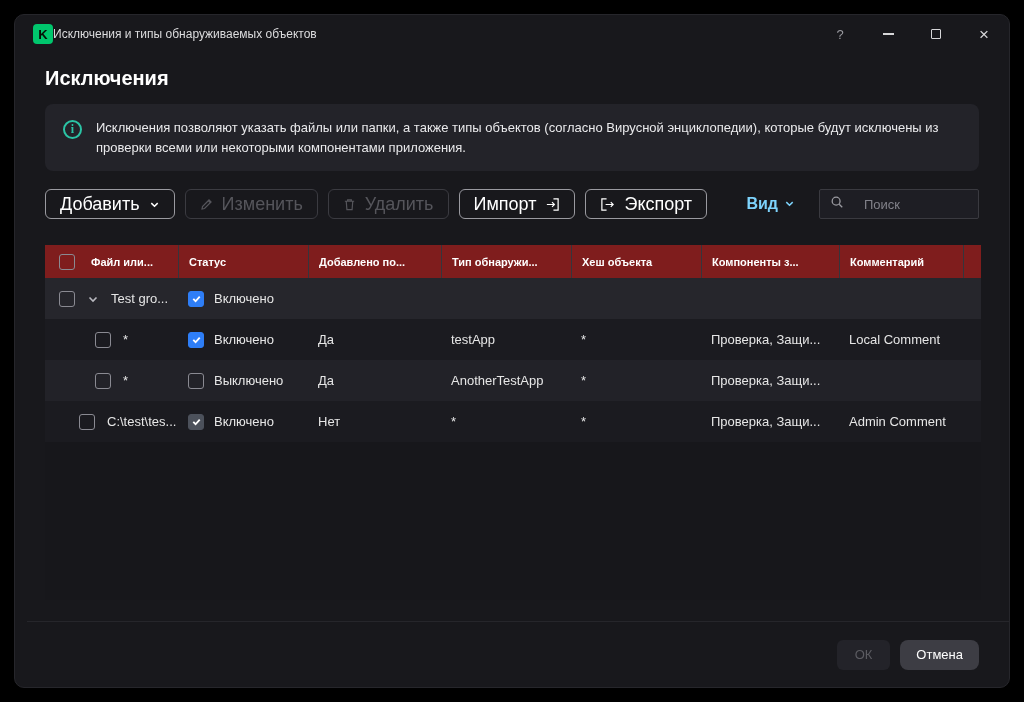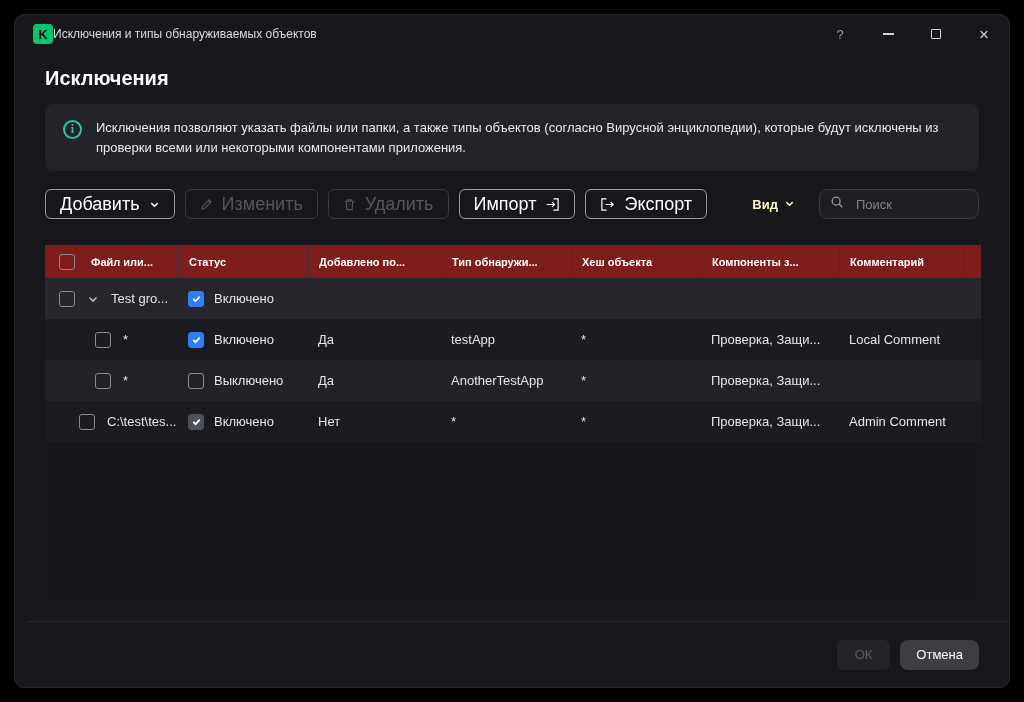--- a/index.html
+++ b/index.html
@@ -27,24 +27,24 @@
   .info-icon { width:19px; height:19px; border:2px solid #2bc4a5; border-radius:50%; color:#2bc4a5;
                font-size:12px; font-weight:bold; display:flex; align-items:center; justify-content:center; flex:none; margin-top:2px; font-family:"Liberation Serif", serif;}
   .banner-text { font-size:13px; color:#eaeaec; line-height:1.5; max-width:880px; }
   
   .toolbar { margin:18px 30px 0; display:flex; align-items:center; gap:10px; }
   .btn { display:inline-flex; align-items:center; gap:9px; height:30px; padding:0 14px;
          border:1px solid #9a9aa0; border-radius:6px; background:transparent; color:#fff;
          font-size:18px; cursor:pointer; white-space:nowrap; }
   .btn.disabled { border-color:#3b3b41; color:#55555b; }
   .btn .ico { display:flex; }
-  .view-btn { margin-left:auto; display:flex; align-items:center; gap:6px; color:#fef9c3;
-              font-size:13px; font-weight:bold; background:none; border:none; cursor:pointer; margin-right:14px; }
-  .search-box { width:160px; height:30px; background:#1e1e24; border:1px solid #3a3a40; border-radius:8px;
-                display:flex; align-items:center; gap:12px; padding:0 10px; }
+  .view-btn { margin-left:auto; display:flex; align-items:center; gap:6px; color:#7dd3fc;
+              font-size:16px; font-weight:bold; background:none; border:none; cursor:pointer; margin-right:14px; }
+  .search-box { width:160px; height:30px; background:#1e1e24; border:1px solid #3a3a40; border-radius:2px;
+                display:flex; align-items:center; gap:20px; padding:0 10px; }
   .search-box input { background:transparent; border:none; outline:none; color:#ddd; font-size:13px; width:100%;
                       font-family:"Liberation Sans", sans-serif; }
   .search-box input::placeholder { color:#82828a; }
   
   .table { margin:26px 30px 0; width:936px; }
   .grid-row { display:grid; grid-template-columns:36px 97px 130px 133px 130px 130px 138px 124px 18px; align-items:center; }
   .thead { height:33px; background:#7f1d1d; font-size:11px; font-weight:bold; color:#fff; }
   .hcell { height:100%; display:flex; align-items:center; padding-left:10px; overflow:hidden; white-space:nowrap; }
   .hcell.sep { border-left:1px solid #35353c; }
   .cb-cell { padding-left:14px; }

